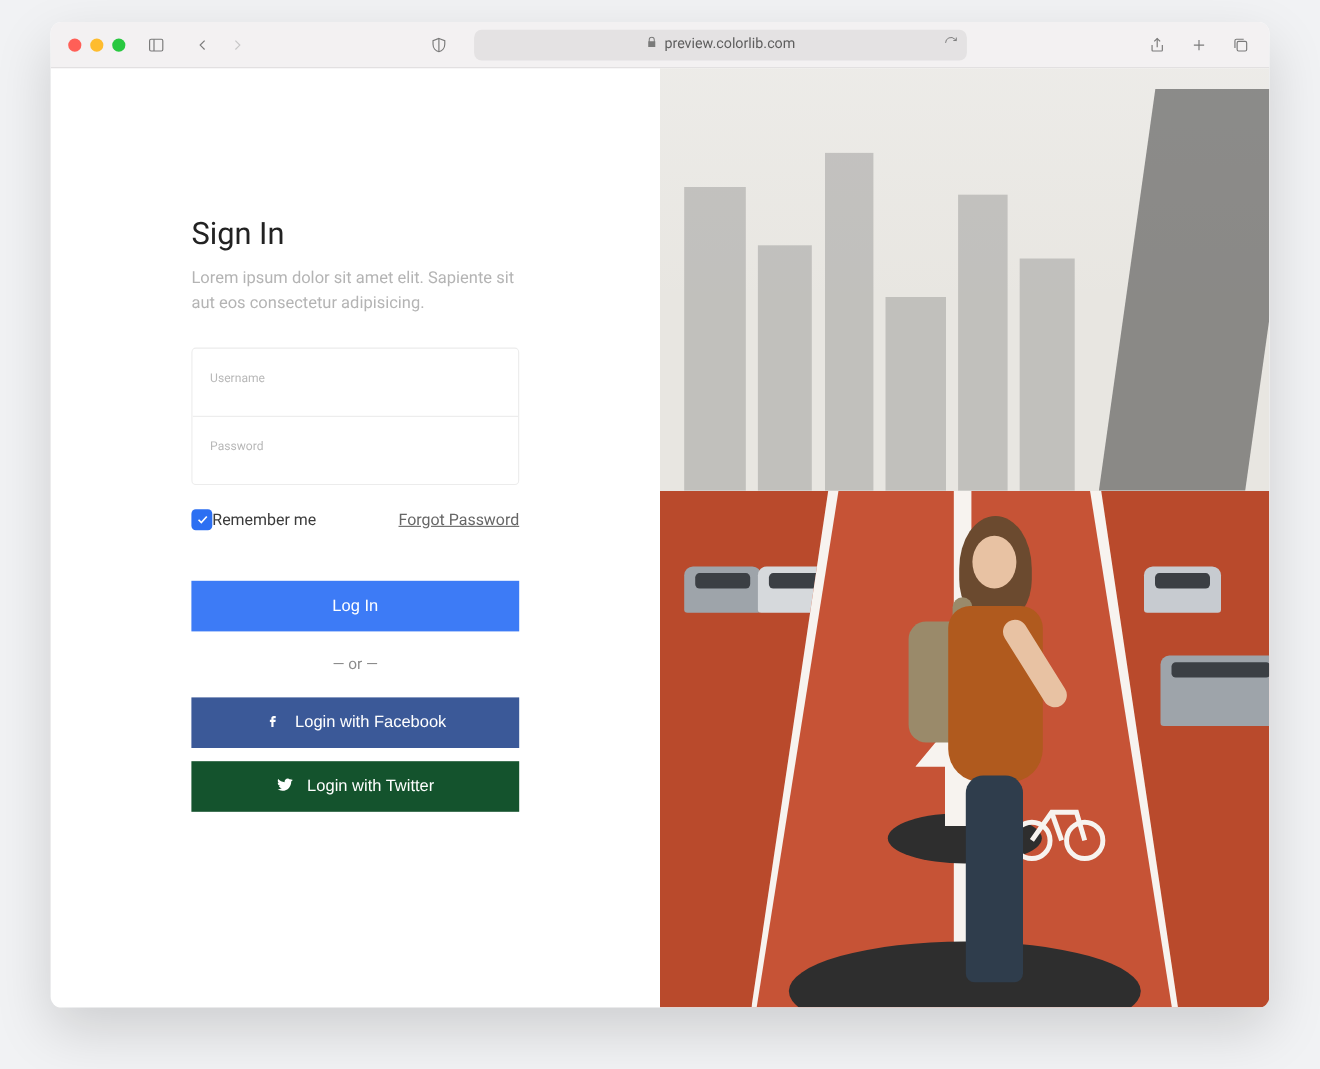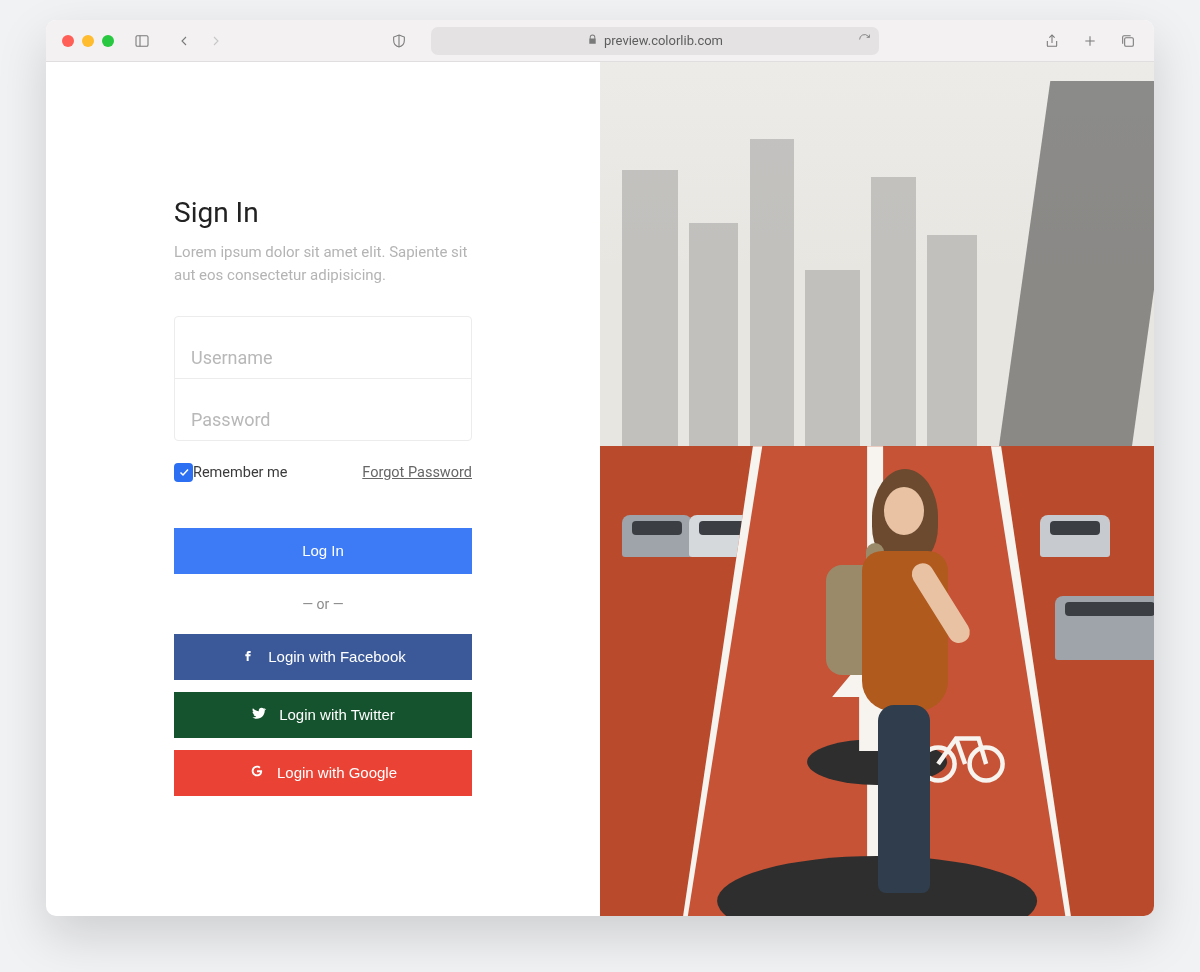--- a/index.html
+++ b/index.html
@@ -73,22 +73,22 @@
   }
 
   .form-wrap { width:298px; }
   .form-wrap h1 { font-size:28px; font-weight:400; color:#222; margin-bottom:12px; }
   .form-wrap p.sub { font-size:15px; line-height:1.55; color:#b4b4b4; margin-bottom:28px; }
 
   .input-stack { border:1px solid #ececec; border-radius:4px; overflow:hidden; }
   .field { position:relative; }
   .field + .field { border-top:1px solid #ececec; }
   .field label {
-    position:absolute; top:30px; left:16px;
-    font-size:18px; color:#b8b8b8; pointer-events:none;
+    position:absolute; top:20px; left:16px;
+    font-size:11px; color:#b8b8b8; pointer-events:none;
   }
   .field input {
     width:100%; border:none; outline:none;
     padding:32px 16px 12px 16px;
     font-size:15px; background:transparent;
   }
 
   .row { display:flex; align-items:center; justify-content:space-between; margin:22px 0 46px; font-size:14.5px; color:#3b3b3b; }
   .remember { display:flex; align-items:center; gap:0; cursor:pointer; }
   .checkbox {
@@ -284,28 +284,20 @@
 
         <button class="btn twitter">
           <span>
             <svg viewBox="0 0 24 24">
                 <path d="M22 5.9c-.7.3-1.5.6-2.3.7.8-.5 1.5-1.3 1.8-2.2-.8.5-1.7.8-2.6 1C18.1 4.5 17 4 15.8 4c-2.3 0-4.2 1.9-4.2 4.2 0 .3 0 .7.1 1C8.1 9 5 7.4 2.9 4.9c-.4.6-.6 1.3-.6 2.1 0 1.5.7 2.8 1.9 3.5-.7 0-1.3-.2-1.9-.5v.1c0 2 1.4 3.7 3.4 4.1-.4.1-.7.1-1.1.1-.3 0-.5 0-.8-.1.5 1.7 2.1 2.9 4 2.9-1.5 1.1-3.3 1.8-5.3 1.8H2c1.9 1.2 4.1 1.9 6.5 1.9 7.8 0 12.1-6.5 12.1-12.1v-.6c.8-.5 1.5-1.3 2.1-2.1z"></path>
               </svg>
           </span>
           <span>Login with Twitter</span>
         </button>
 
-        <button class="btn google">
-          <span>
-            <svg viewBox="0 0 24 24">
-                <path d="M12 11v2.8h4.8c-.3 1.5-1.9 3.4-4.8 3.4-2.9 0-5.2-2.4-5.2-5.2S9.1 6.8 12 6.8c1.6 0 2.7.7 3.3 1.3l2-2C15.9 4.7 14.1 4 12 4 7.6 4 4 7.6 4 12s3.6 8 8 8c4.6 0 7.7-3.2 7.7-7.8 0-.5-.1-1-.2-1.4H12z"></path>
-              </svg>
-          </span>
-          <span>Login with Google</span>
-        </button>
       </div>
     </div>
 
     <div class="right">
       <div class="skyline">
         <div class="building b1"></div>
           <div class="building b2"></div>
           <div class="building b3"></div>
         <div class="building b4"></div>
           <div class="building b5"></div>

